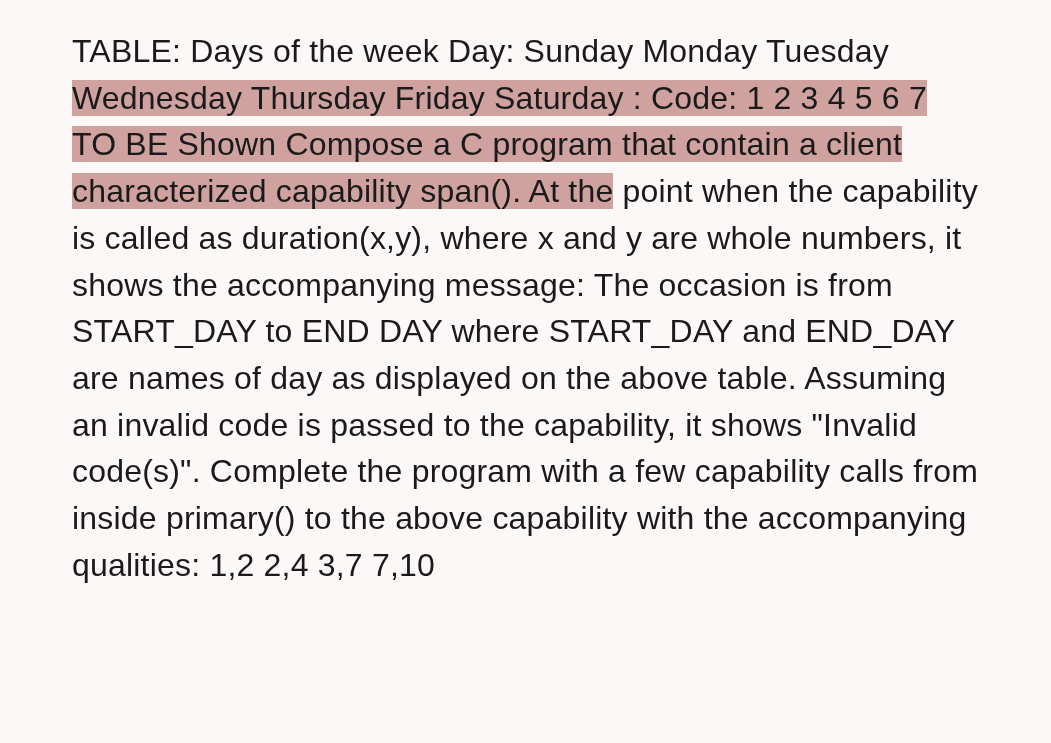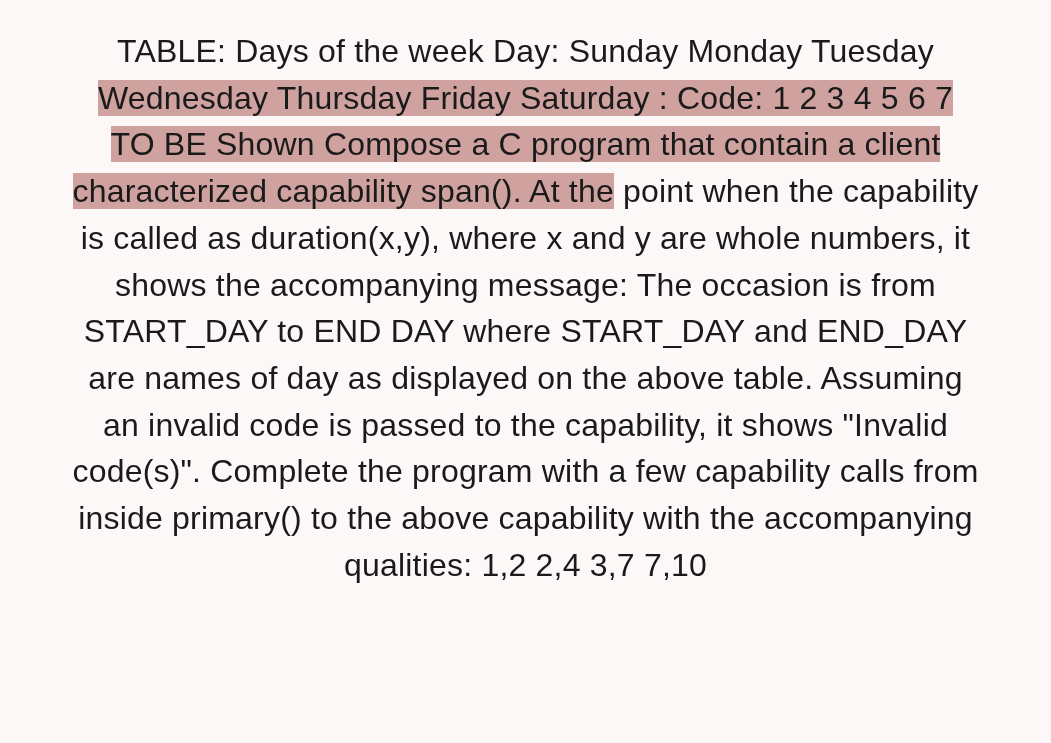--- a/index.html
+++ b/index.html
@@ -1,19 +1,18 @@
 <!DOCTYPE html>
 <html><head>
   <meta charset="utf-8">
   <style>
     * {
       margin: 0;
       padding: 0;
       box-sizing: border-box;
-      text-align: center;
     }
     body {
       background: #fdf8f8;
       font-family: -apple-system, BlinkMacSystemFont, "Segoe UI", Helvetica, Arial, sans-serif;
       width: 1051px;
       height: 743px;
       padding: 28px 72px;
     }
     .text-content {
       font-size: 32px;

